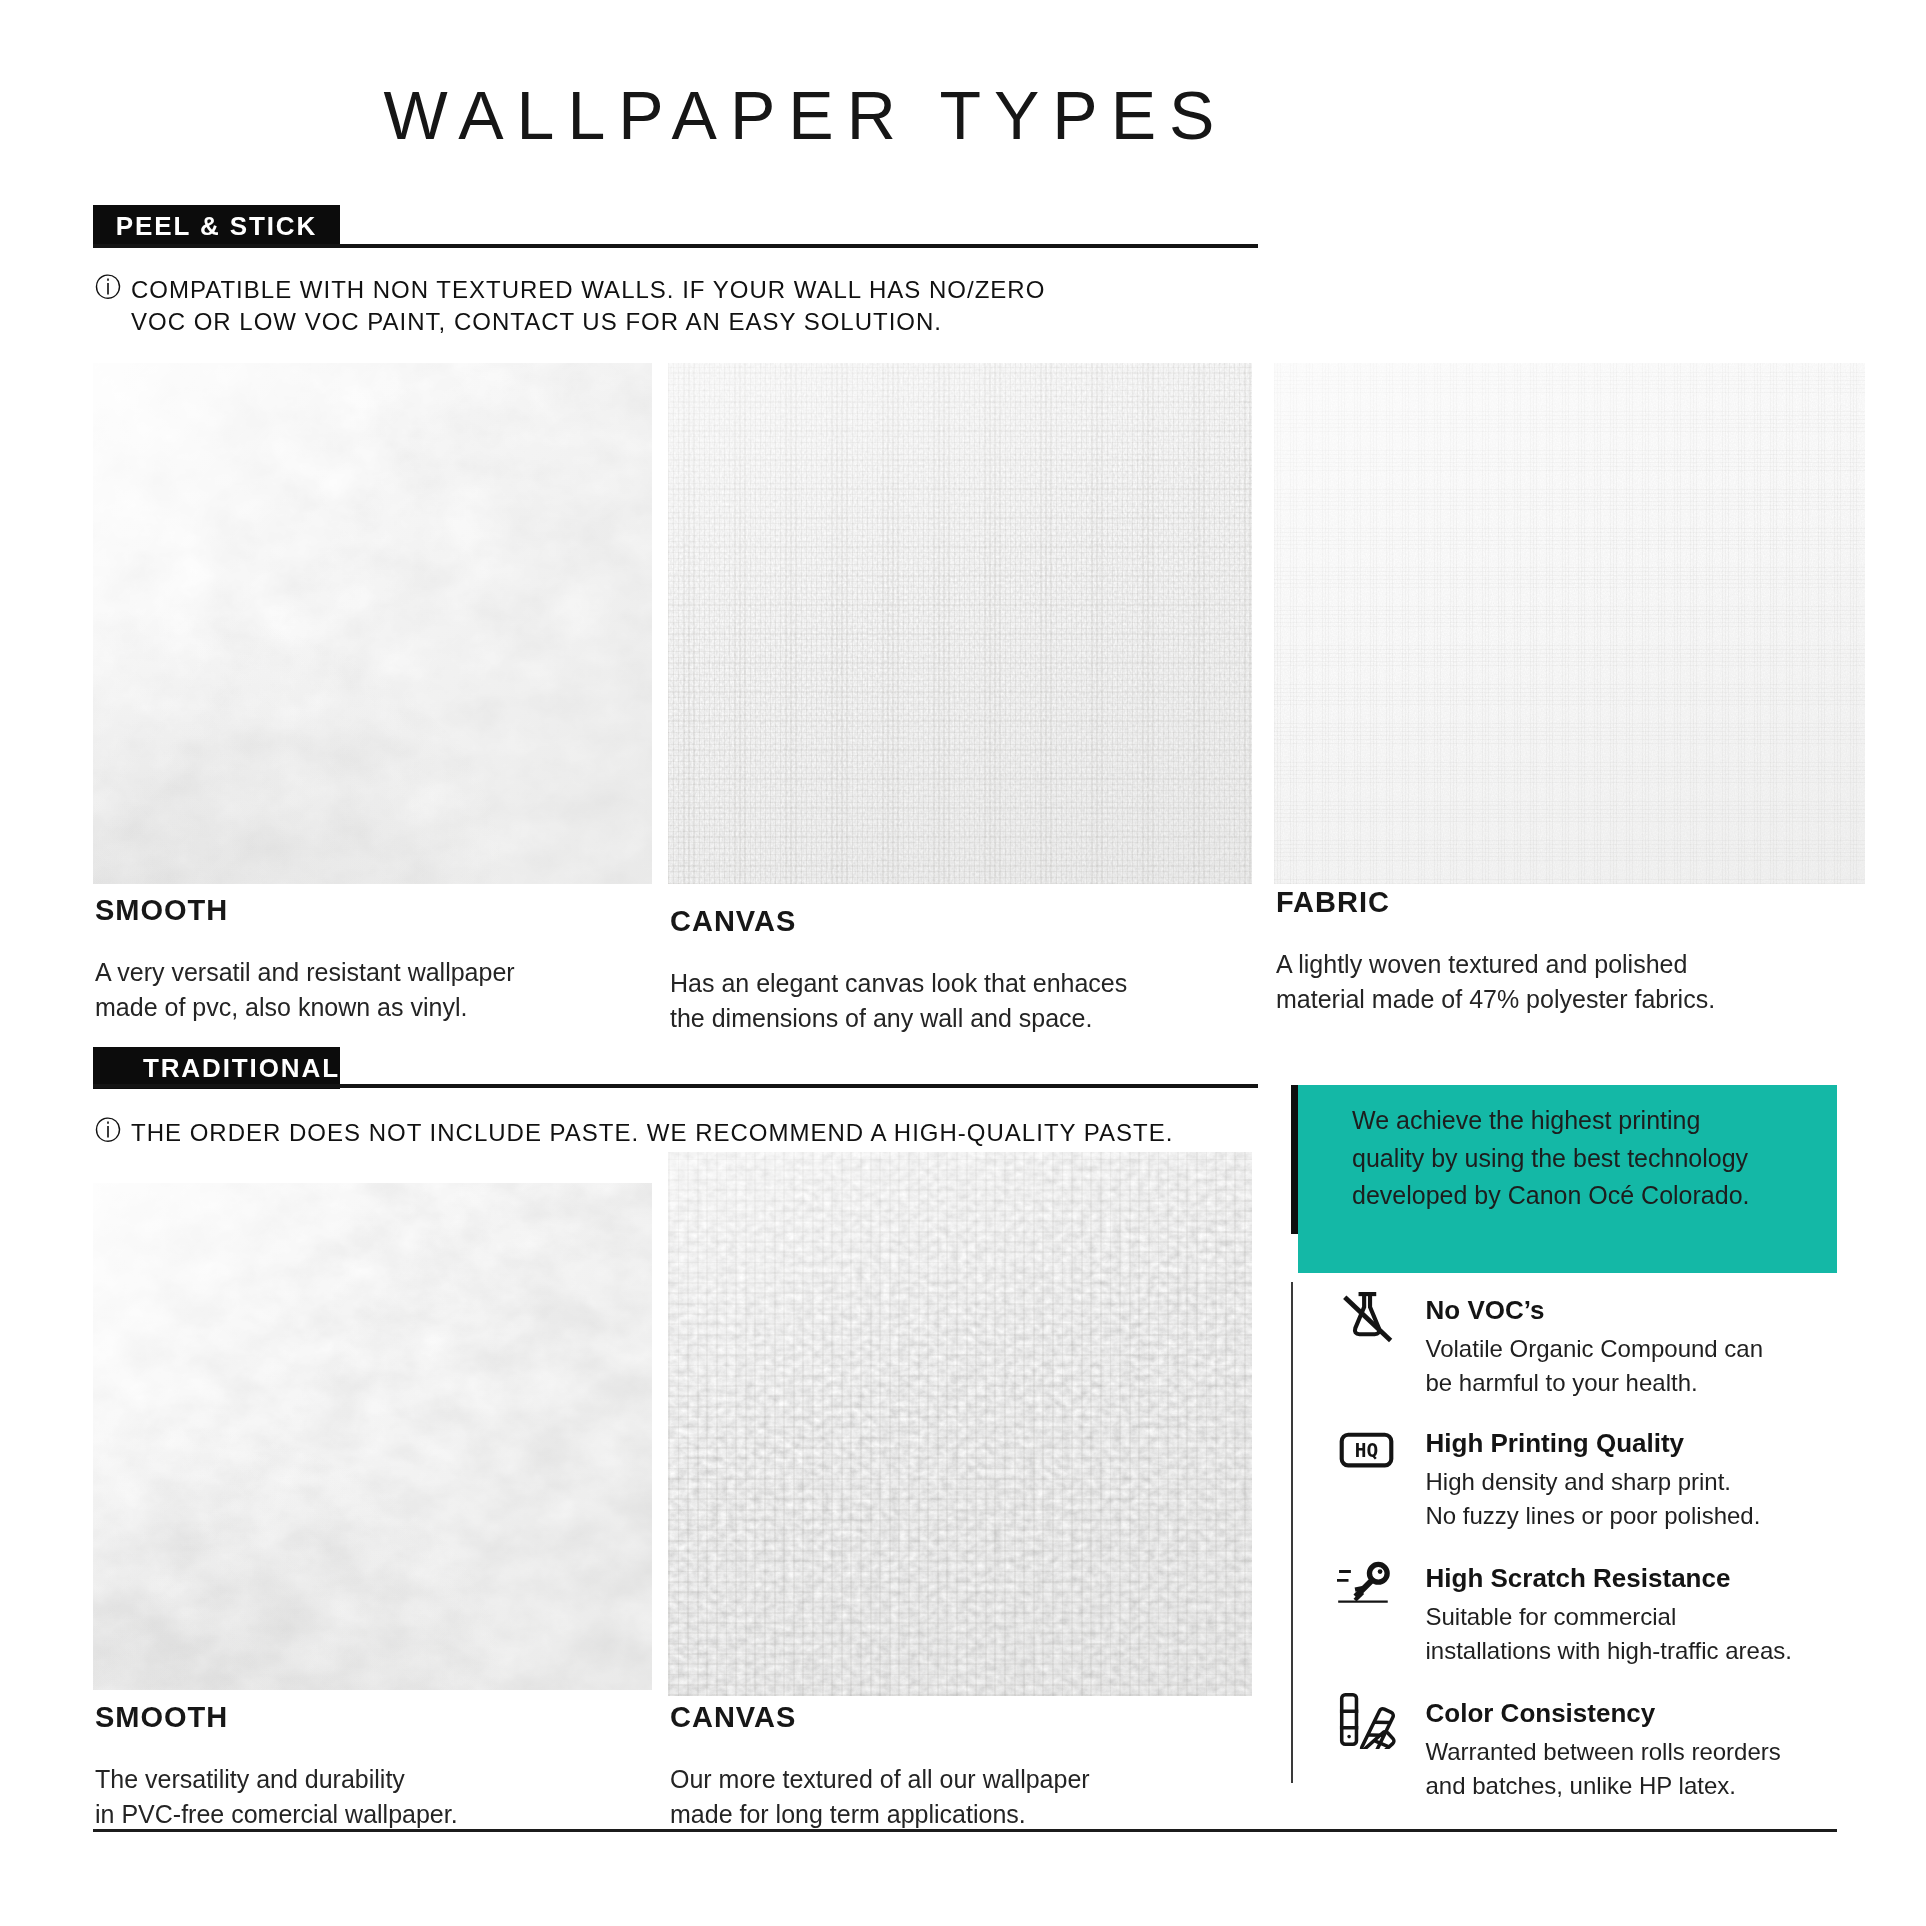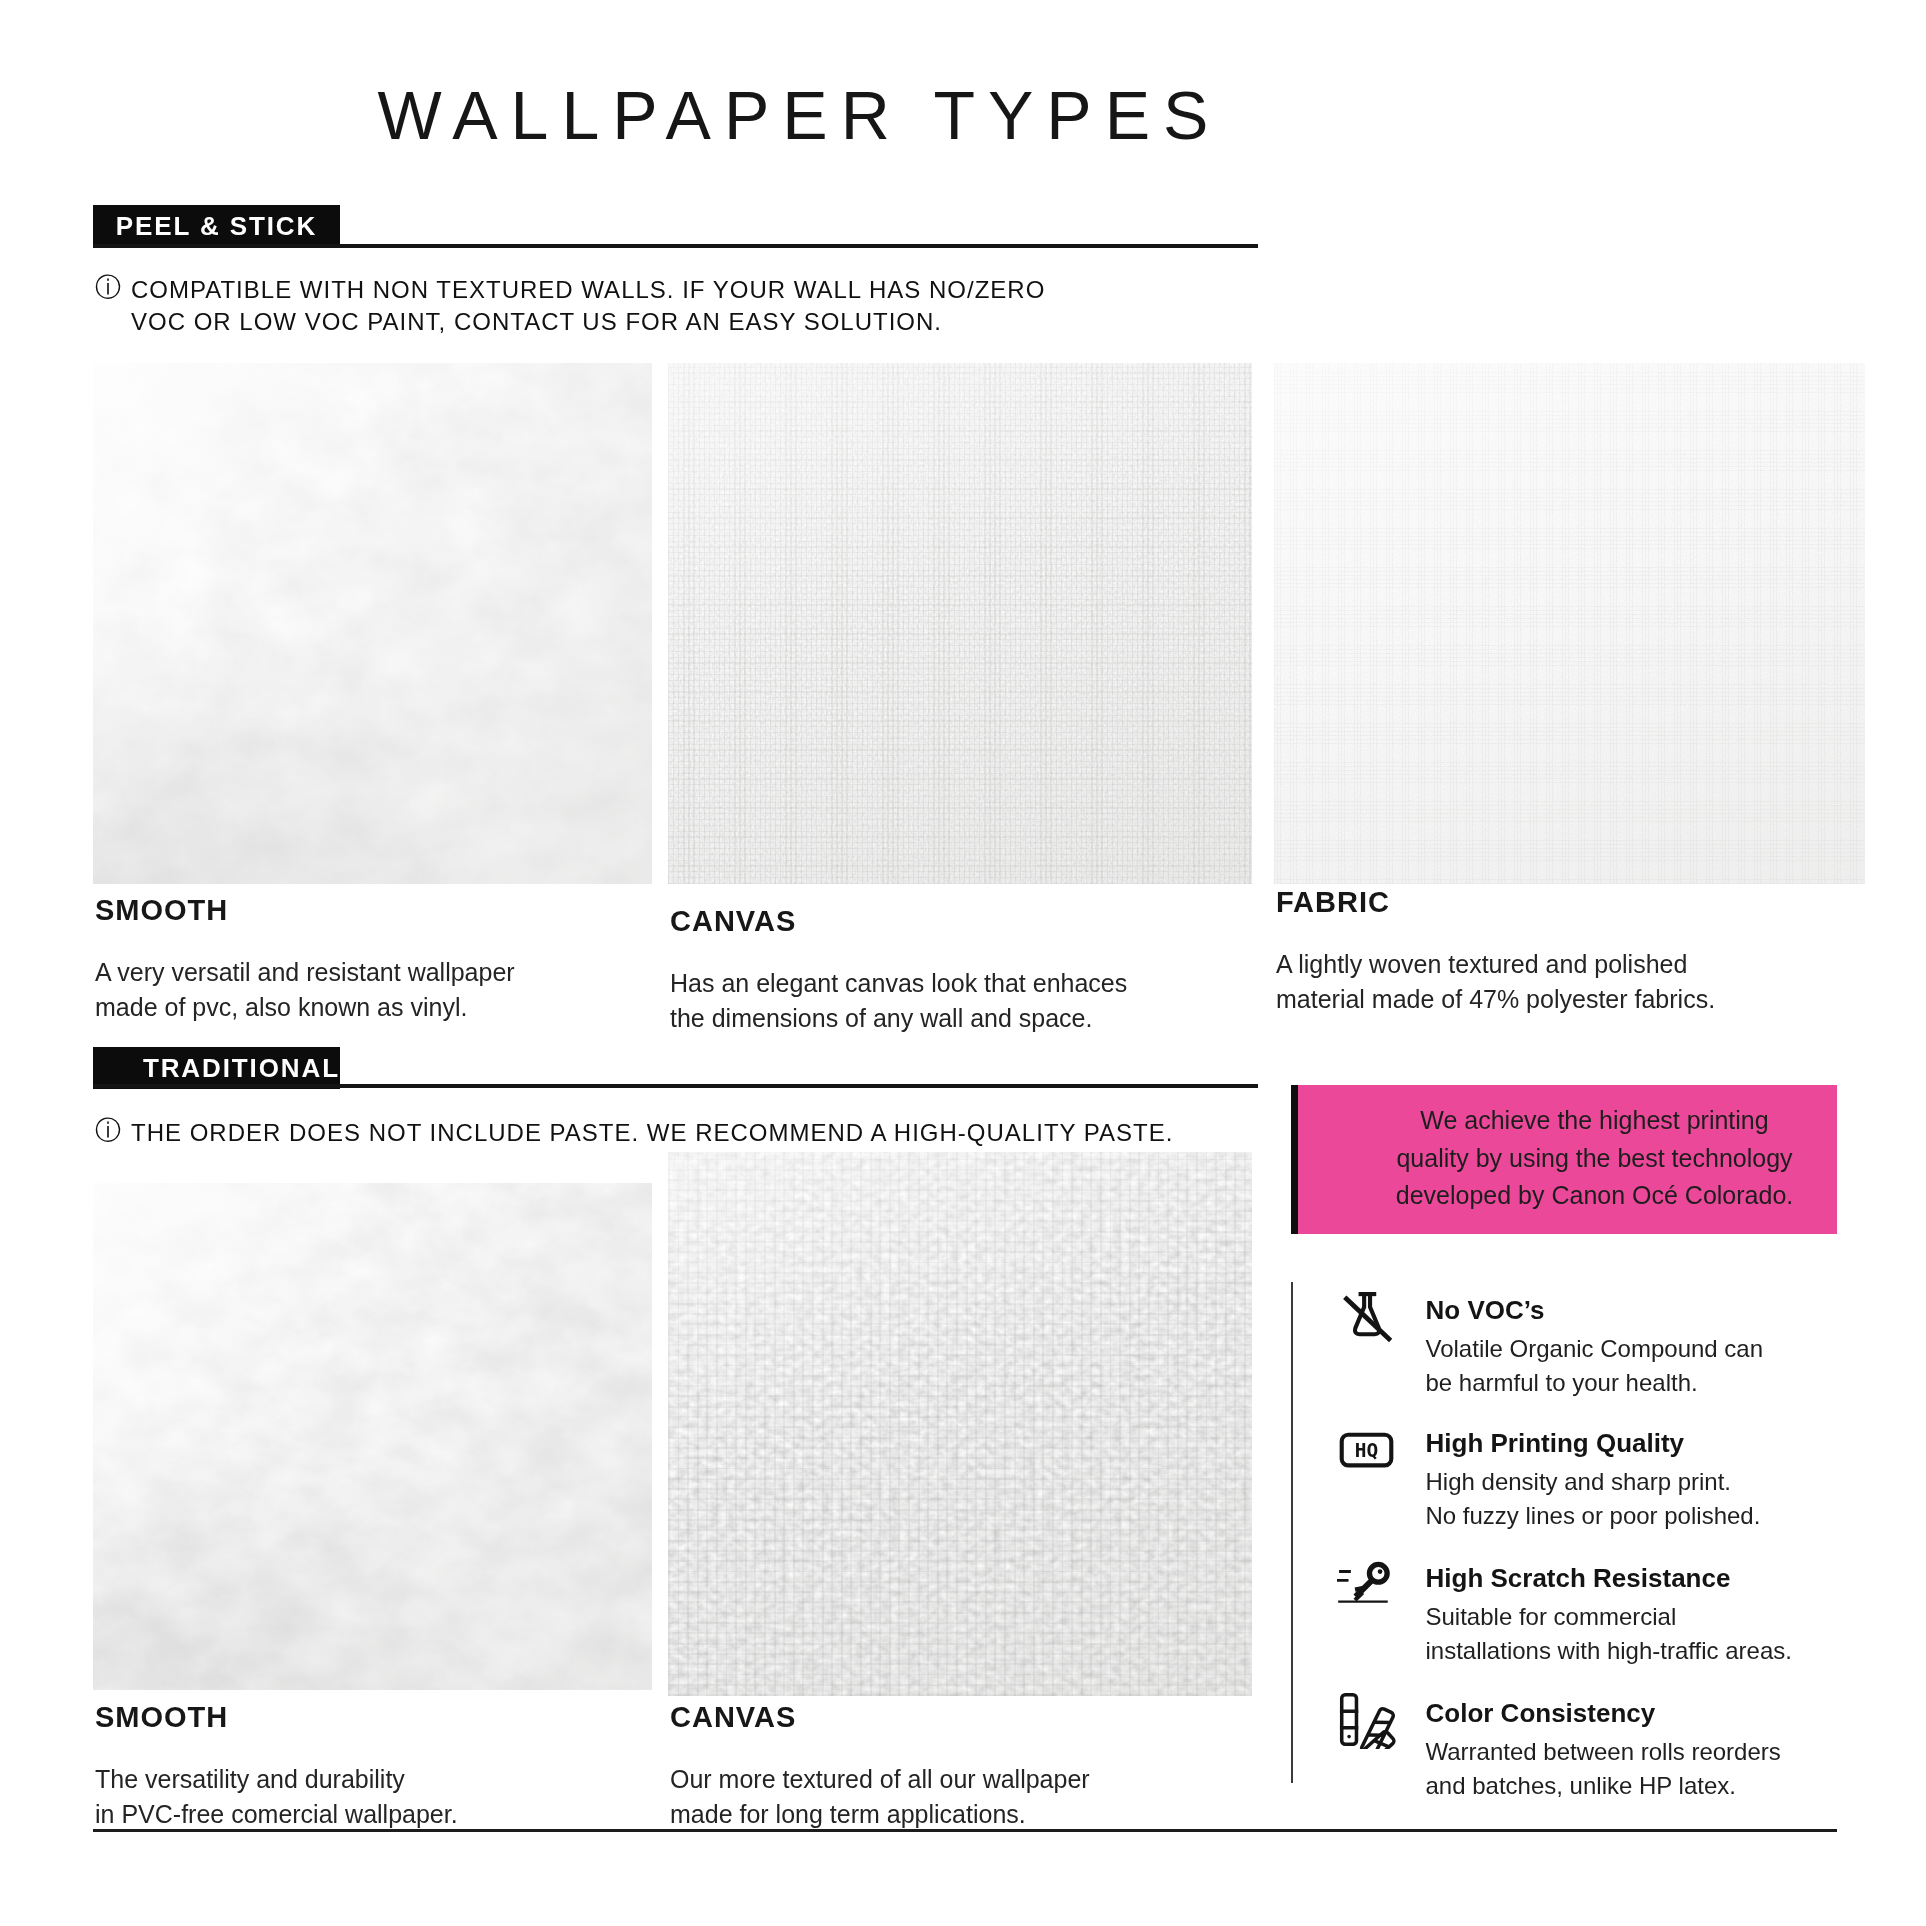--- a/index.html
+++ b/index.html
@@ -1,21 +1,21 @@
 <!DOCTYPE html>
 <html style="font-size:10.3px"><head>
 <meta charset="utf-8">
 <style>
   html,body{margin:0;padding:0;background:#ffffff;}
   #canvas{position:relative;width:1926px;height:1926px;background:#ffffff;overflow:hidden;
           font-family:"Liberation Sans","DejaVu Sans",sans-serif;color:#1b1b1b;}
   .abs{position:absolute;}
 
   
-  #page-title{left:87px;top:76px;width:1425px;text-align:center;}
+  #page-title{left:93px;top:76px;width:1425px;text-align:center;}
   #page-title h1{margin:0;font-size:68px;font-weight:300;letter-spacing:13px;color:#161616;line-height:1.15;}
 
   
   .section-label{width:247px;height:42px;background:#0c0c0c;color:#ffffff;
                  font-size:26px;font-weight:700;letter-spacing:1.9px;text-align:center;line-height:42px;}
   .section-rule{height:3.9px;background:#141414;}
 
   
   .info{display:flex;gap:9px;align-items:flex-start;font-size:24px;letter-spacing:1px;color:#111;}
   .info .i-icon{font-size:26px;line-height:1.15;position:relative;top:-0.6px;}
@@ -38,21 +38,21 @@
   .weave-coarse{background-image:
       repeating-linear-gradient(90deg, rgba(110,106,98,0.09) 0 1.9px, rgba(0,0,0,0) 1.9px 9.6px),
       repeating-linear-gradient(0deg, rgba(110,106,98,0.08) 0 1.9px, rgba(0,0,0,0) 1.9px 10.3px);}
 
   
   .caption h3{margin:0;font-size:29px;font-weight:600;letter-spacing:1px;color:#171717;}
   .caption p{margin:28px 0 0;font-size:25px;font-weight:400;line-height:1.38;color:#242424;white-space:pre-line;}
 
   
   #note-bar{left:1291px;top:1085px;width:7px;height:149px;background:#0e0e0e;}
-  #note-box{left:1298px;top:1085px;width:539px;height:149px;background:#ec4899;text-align:center;}
+  #note-box{left:1298px;top:1085px;width:539px;height:188px;background:#14b8a6;}
   #note-box .note-text{margin:17.3px 0 0 54px;font-size:25px;line-height:1.5;color:#1d1d1d;white-space:pre-line;}
 
   
   #features-vline{left:1291px;top:1282px;width:1.9px;height:501px;background:#3a3a3a;}
   .feature{left:1337px;width:520px;display:flex;gap:29.5px;align-items:flex-start;}
   .f-icon{width:59px;height:59px;flex:0 0 59px;}
   .f-title{margin:7.7px 0 0;font-size:26px;font-weight:600;color:#141414;}
   .f-desc{margin:6.4px 0 0;font-size:24px;line-height:1.43;color:#1f1f1f;white-space:pre-line;}
 
   #bottom-rule{left:93px;top:1829px;width:1744px;height:3.2px;background:#1c1c1c;}

